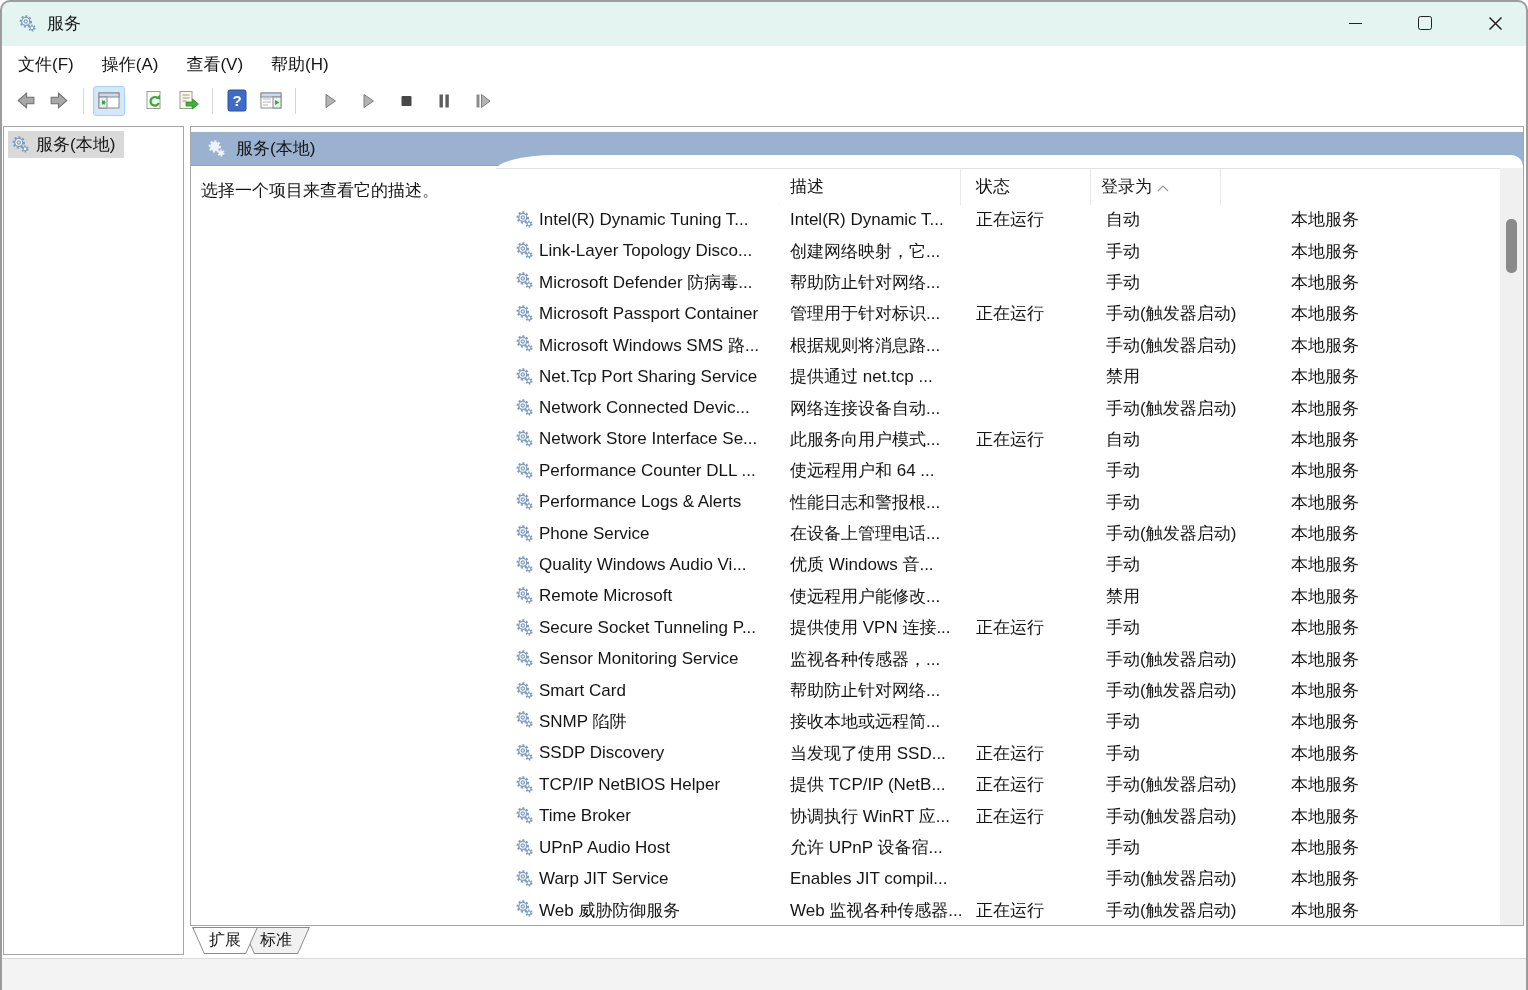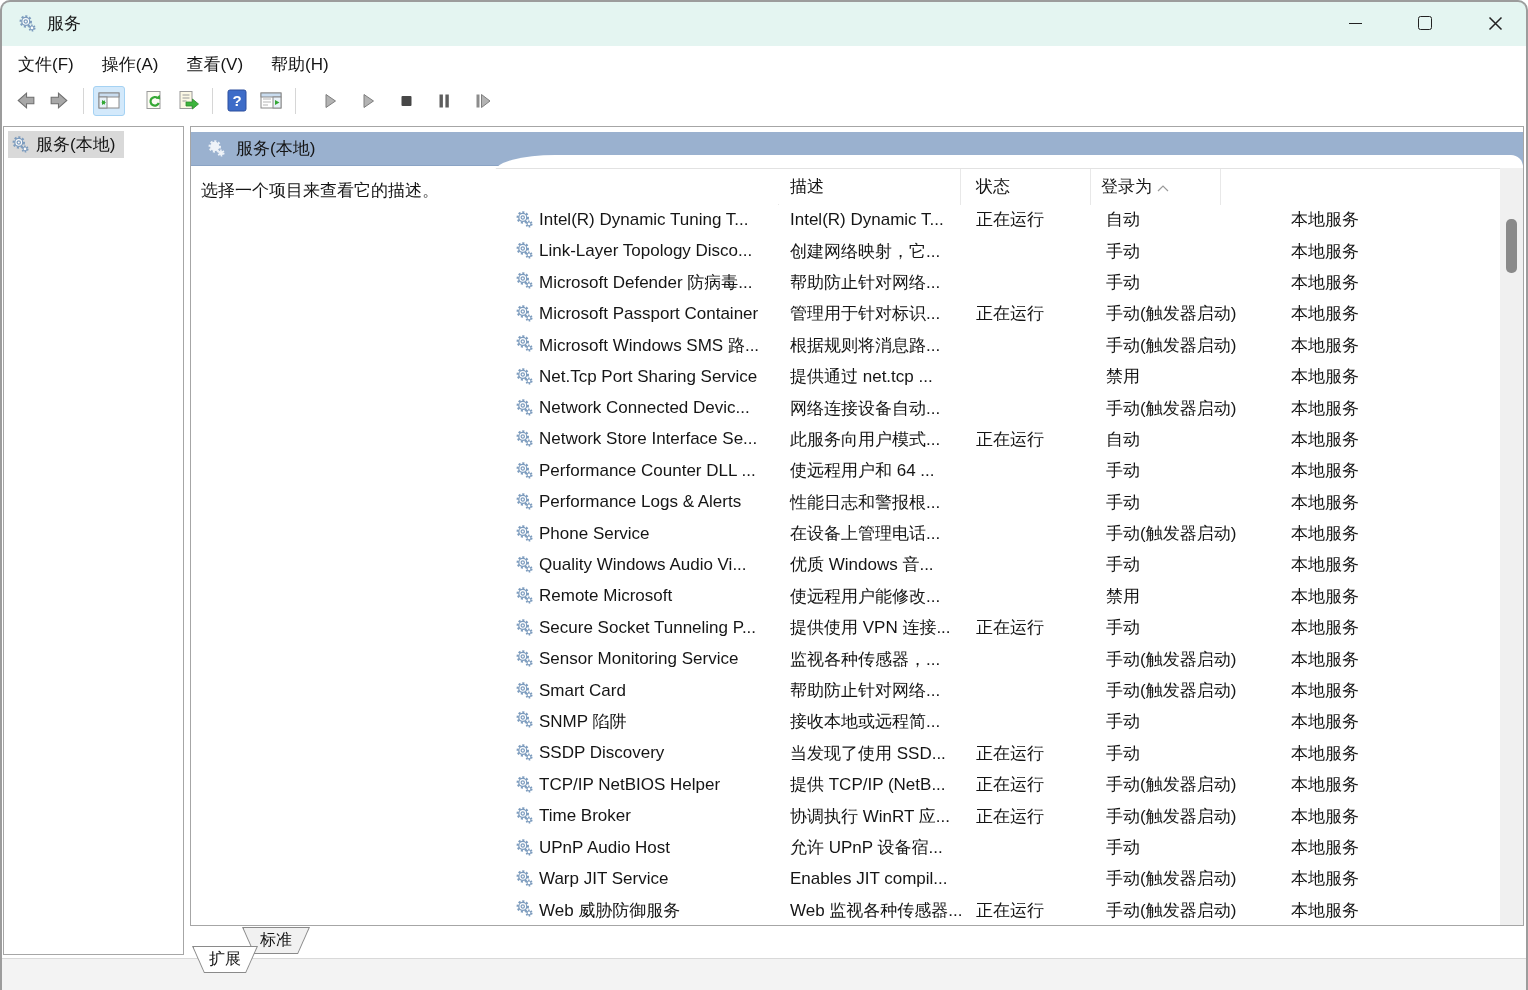--- a/index.html
+++ b/index.html
@@ -77,21 +77,21 @@
   .vthumb{position:absolute;left:6px;top:51px;width:11px;height:54px;
           background:var(--scroll-thumb,#8A8A8A);border-radius:5px;}
   
   .tabs{position:absolute;left:192px;top:927px;display:flex;z-index:5;}
   .tab{height:27px;position:relative;}
   .tab .tab-border{position:absolute;inset:0;background:#8A8A8A;
        clip-path:polygon(0 0,100% 0,calc(100% - 12px) 100%,12px 100%);}
   .tab .tab-face{position:absolute;inset:1px 1.5px;background:#fff;
        clip-path:polygon(0 0,100% 0,calc(100% - 11px) 100%,11px 100%);
        display:flex;align-items:center;justify-content:center;font-size:16px;}
-  .tab-ext{width:66px;z-index:2;margin-top:19px;}
+  .tab-ext{width:66px;z-index:2;}
   .tab-std{width:68px;margin-left:-16px;z-index:1;}
   .tab-std .tab-face{background:#F1F1F1;}
   
   .statusbar{position:absolute;left:0;right:0;top:958px;height:32px;
              background:#F3F3F3;border-top:1px solid #D9D9D9;}
 </style>
 </head>
 <body>
 
 <div class="titlebar">

